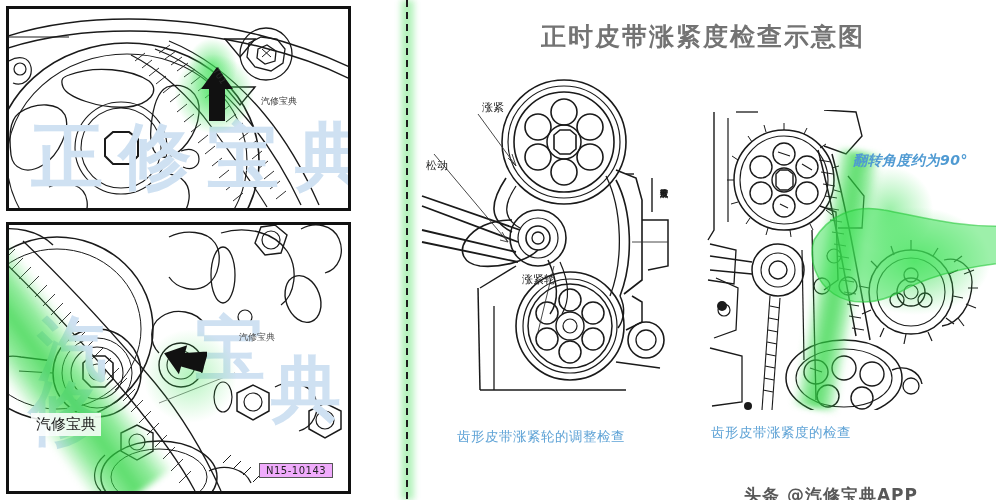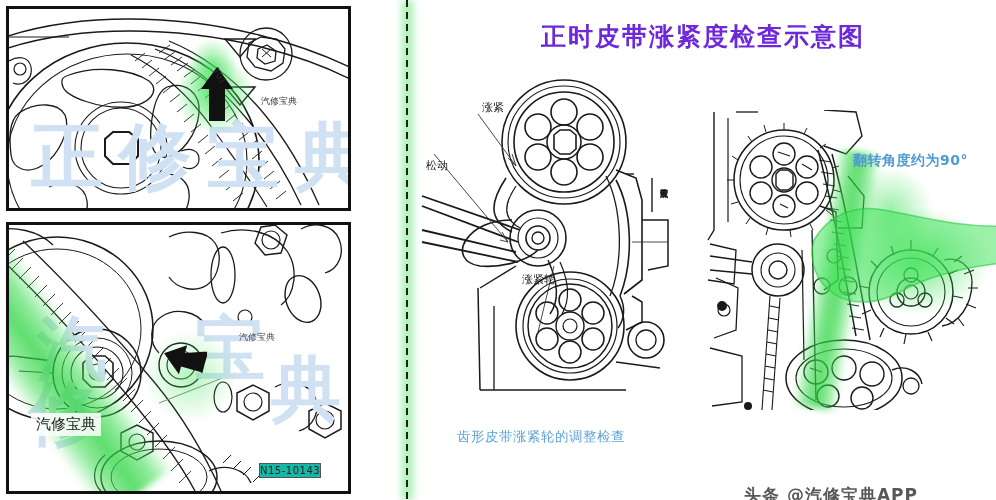--- a/index.html
+++ b/index.html
@@ -17,43 +17,43 @@
   .wm-big{position:absolute;color:#cfe1f2;font-weight:700;letter-spacing:2px;
           font-family:"DejaVu Sans","Liberation Sans",sans-serif;user-select:none;}
 
   
   .glow-band{position:absolute;background:
       linear-gradient(to right, rgba(60,220,80,0) 0%, rgba(60,220,80,.55) 25%, rgba(40,210,60,.75) 50%, rgba(60,220,80,.55) 75%, rgba(60,220,80,0) 100%);
       filter:blur(3px);}
   .glow-soft{position:absolute;border-radius:50%;background:radial-gradient(closest-side, rgba(60,225,85,.85), rgba(60,225,85,0) 72%);}
 
   .tiny-label{position:absolute;font-size:8px;color:#333;white-space:nowrap;}
-  .box-label{position:absolute;background:#14b8a6;border:1px solid #555;font-size:10px;
-             color:#222;padding:1px 0;letter-spacing:.5px;white-space:nowrap;}
+  .box-label{position:absolute;background:#f0abfc;border:1px solid #555;font-size:10px;
+             color:#222;padding:1px 6px;letter-spacing:.5px;white-space:nowrap;}
   .plain-label{position:absolute;background:rgba(255,255,255,.85);font-size:15px;color:#1b1b1b;
                padding:2px 5px;white-space:nowrap;font-weight:500;}
 
   
   #divider{position:absolute;left:405px;top:0;width:5px;height:500px;}
   #divider .glow{position:absolute;left:-4px;top:0;width:13px;height:100%;
       background:rgba(70,225,90,.40);filter:blur(3px);}
   #divider .dash{position:absolute;left:1px;top:0;width:2px;height:100%;
       background:repeating-linear-gradient(to bottom,#1d1d1d 0 7px,rgba(255,255,255,0) 7px 12px);}
 
   
   .right-col{position:absolute;left:410px;top:0;width:586px;height:500px;}
   #main-title{position:absolute;left:0;top:20px;width:586px;text-align:center;
-      color:#6d28d9;font-size:25px;font-weight:700;letter-spacing:2px;
+      color:#737373;font-size:25px;font-weight:700;letter-spacing:2px;
       font-family:Liberation Sans, sans-serif;}
 
   .caption{position:absolute;color:#5fa3d6;font-size:13.5px;letter-spacing:.5px;white-space:nowrap;}
   #caption-left{left:47px;top:428px;}
   #caption-right{left:301px;top:424px;}
 
-  .blue-note{position:absolute;color:#4f9ad2;font-size:14px;font-weight:600;white-space:nowrap;letter-spacing:.5px;}
+  .blue-note{position:absolute;color:#4f9ad2;font-size:14px;font-weight:600;white-space:nowrap;letter-spacing:.5px;font-style:italic;}
   #angle-note{left:443px;top:152px;}
 
   .dgram-label{position:absolute;font-size:11px;color:#1a1a1a;white-space:nowrap;}
   .dgram-label.vert{writing-mode:vertical-rl;text-orientation:upright;letter-spacing:0px;line-height:1;}
 
   #watermark{position:absolute;left:334px;top:460px;color:#4a4a4a;font-size:17px;
       font-weight:700;letter-spacing:1px;white-space:nowrap;opacity:.92;margin-top:24px;}
 
   svg{display:block;}
 </style>
@@ -467,17 +467,18 @@
 
     <div class="glow-band" style="left:404px;top:150px;width:46px;height:260px;transform:rotate(10deg);transform-origin:50% 50%;"></div>
     <div class="glow-soft" style="left:400px;top:186px;width:210px;height:150px;opacity:.85;"></div>
     <div class="glow-soft" style="left:420px;top:150px;width:120px;height:120px;opacity:.6;"></div>
     <svg style="position:absolute;left:398px;top:180px;" width="210" height="150" viewBox="0 0 210 150">
       <path d="M6,60 C20,36 46,24 76,30 C110,36 150,48 200,46 L204,82 C160,86 120,96 92,112
                C70,124 44,126 26,114 C8,102 0,80 6,60 Z" fill="rgba(60,225,85,.5)" stroke="rgba(40,200,60,.6)" stroke-width="1.5"></path>
     </svg>
 
     <div class="blue-note" id="angle-note">翻转角度约为90°</div>
+    <div class="caption" id="caption-right">齿形皮带涨紧度的检查</div>
 
     <div id="watermark">头条 @汽修宝典APP</div>
   </div>
 
 </div>
 
 </body></html>

